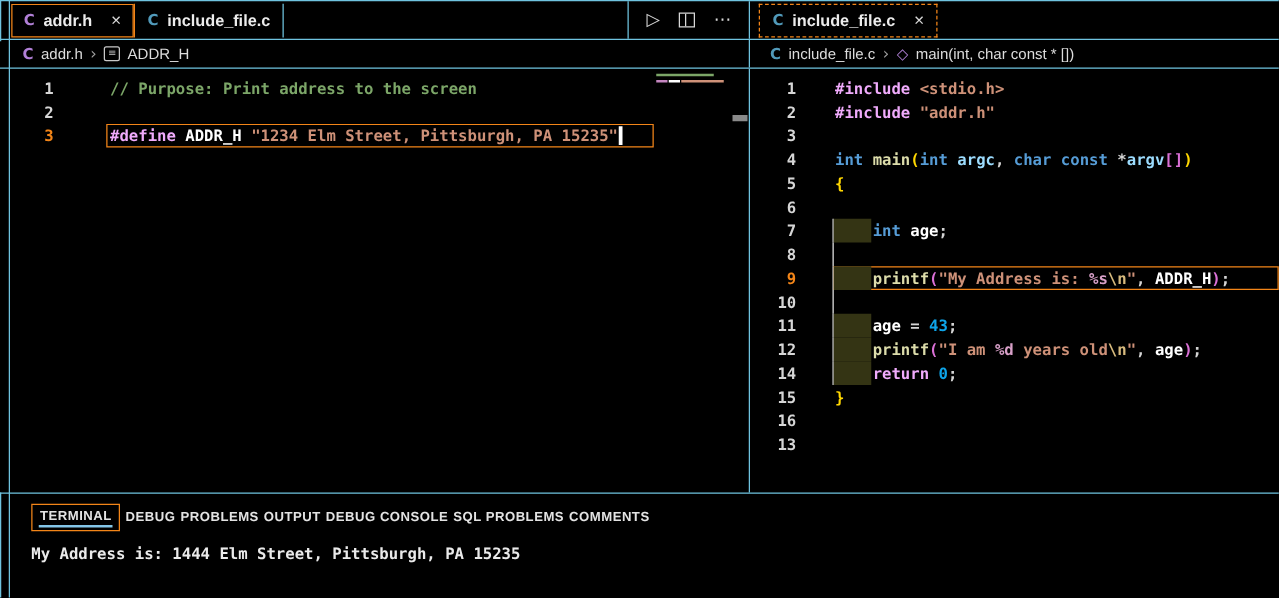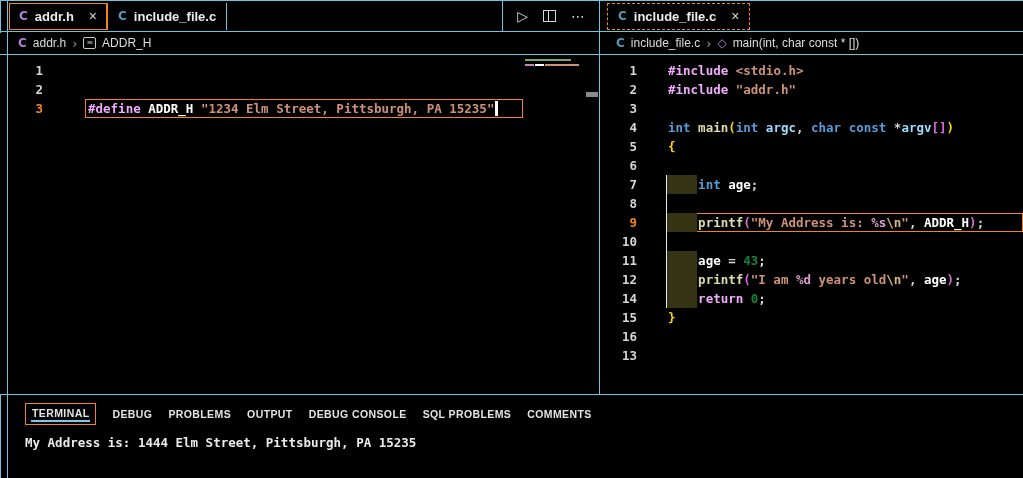--- a/index.html
+++ b/index.html
@@ -48,30 +48,30 @@
   .ln.cur-n{color:#F38518;}
   .lc{position:relative;height:19px;display:flex;align-items:center;white-space:pre;}
   .pane-left .lc{width:438px;flex:none;padding-left:3px;box-sizing:border-box;}
   .pane-right .lc{flex:1;padding-left:2px;}
   .cur .lc{box-shadow:inset 0 0 0 1px #F38518;}
   .iguide{position:absolute;left:0;top:0;bottom:0;width:1px;background:#e6e6e6;}
   .ibox{position:absolute;left:1px;top:0;bottom:0;width:30px;background:#343414;}
   .cursor{display:inline-block;width:3px;height:15px;background:#fff;margin-left:1px;}
   .tk-c{color:#7CA668}.tk-k{color:#f0abfc}.tk-t{color:#569CD6}.tk-f{color:#DCDCAA}
   .tk-v{color:#9CDCFE}.tk-w{color:#ffffff}.tk-s{color:#CE9178}.tk-e{color:#D7BA7D}
-  .tk-m{color:#D8A0C8}.tk-n{color:#15803d}.tk-b1{color:#FFD700}.tk-b2{color:#DA70D6}.tk-p{color:#d4d4d4}
+  .tk-m{color:#D8A0C8}.tk-n{color:#0ea5e9}.tk-b1{color:#FFD700}.tk-b2{color:#DA70D6}.tk-p{color:#d4d4d4}
   .minimap{position:absolute;top:4px;right:16px;width:58px;}
   .mrow{display:flex;gap:1px;margin-bottom:3px;}
   .mseg{height:2px;}
   .scrollbar{position:absolute;top:0;right:0;width:14px;height:100%;}
   .thumb{position:absolute;top:37px;left:1px;width:12px;height:5px;background:#8a8a8a;}
 
   
   .panel{flex:1;border-top:1px solid #6FC3DF;box-sizing:border-box;}
-  .panel-tabs{display:flex;align-items:center;gap:16px;padding:7px 0 0 25px;height:24px;}
+  .panel-tabs{display:flex;align-items:center;gap:4px;padding:7px 0 0 25px;height:24px;}
   .ptab{font-size:10.5px;font-weight:700;letter-spacing:0.4px;color:#e3e3e3;cursor:pointer;}
   .ptab.active{position:relative;border:1px solid #F38518;padding:3px 6px 5px 6px;}
   .ptab.active::after{content:"";position:absolute;left:5px;right:5px;bottom:2px;height:2px;background:#83c6e8;}
   .panel-output{padding:9px 0 0 25px;font-family:"DejaVu Sans Mono",monospace;font-size:12.5px;font-weight:bold;color:#eaeaea;}
   .out-line{height:17px;white-space:pre;}
 </style>
 </head>
 <body>
 
 <div class="app">
@@ -126,20 +126,21 @@
       <span class="m-icon">◇</span>
       <span>main(int, char const * [])</span>
     </div>
   </div>
 
   <div class="editors">
     <div class="pane pane-left">
       <div id="lines-left" class="code">
           <div class="code-line">
             <div class="ln">1</div>
+            <div class="lc"><span class="tk-c">// Purpose: Print address to the screen</span></div>
           </div>
           <div class="code-line">
             <div class="ln">2</div>
             <div class="lc"></div>
           </div>
           <div class="code-line cur">
             <div class="ln cur-n">3</div>
             <div class="lc"><span class="tk-k">#define</span><span class="tk-p"> </span><span class="tk-w">ADDR_H</span><span class="tk-p"> </span><span class="tk-s">"1234 Elm Street, Pittsburgh, PA 15235"</span><span class="cursor"></span></div>
           </div>
         </div>

